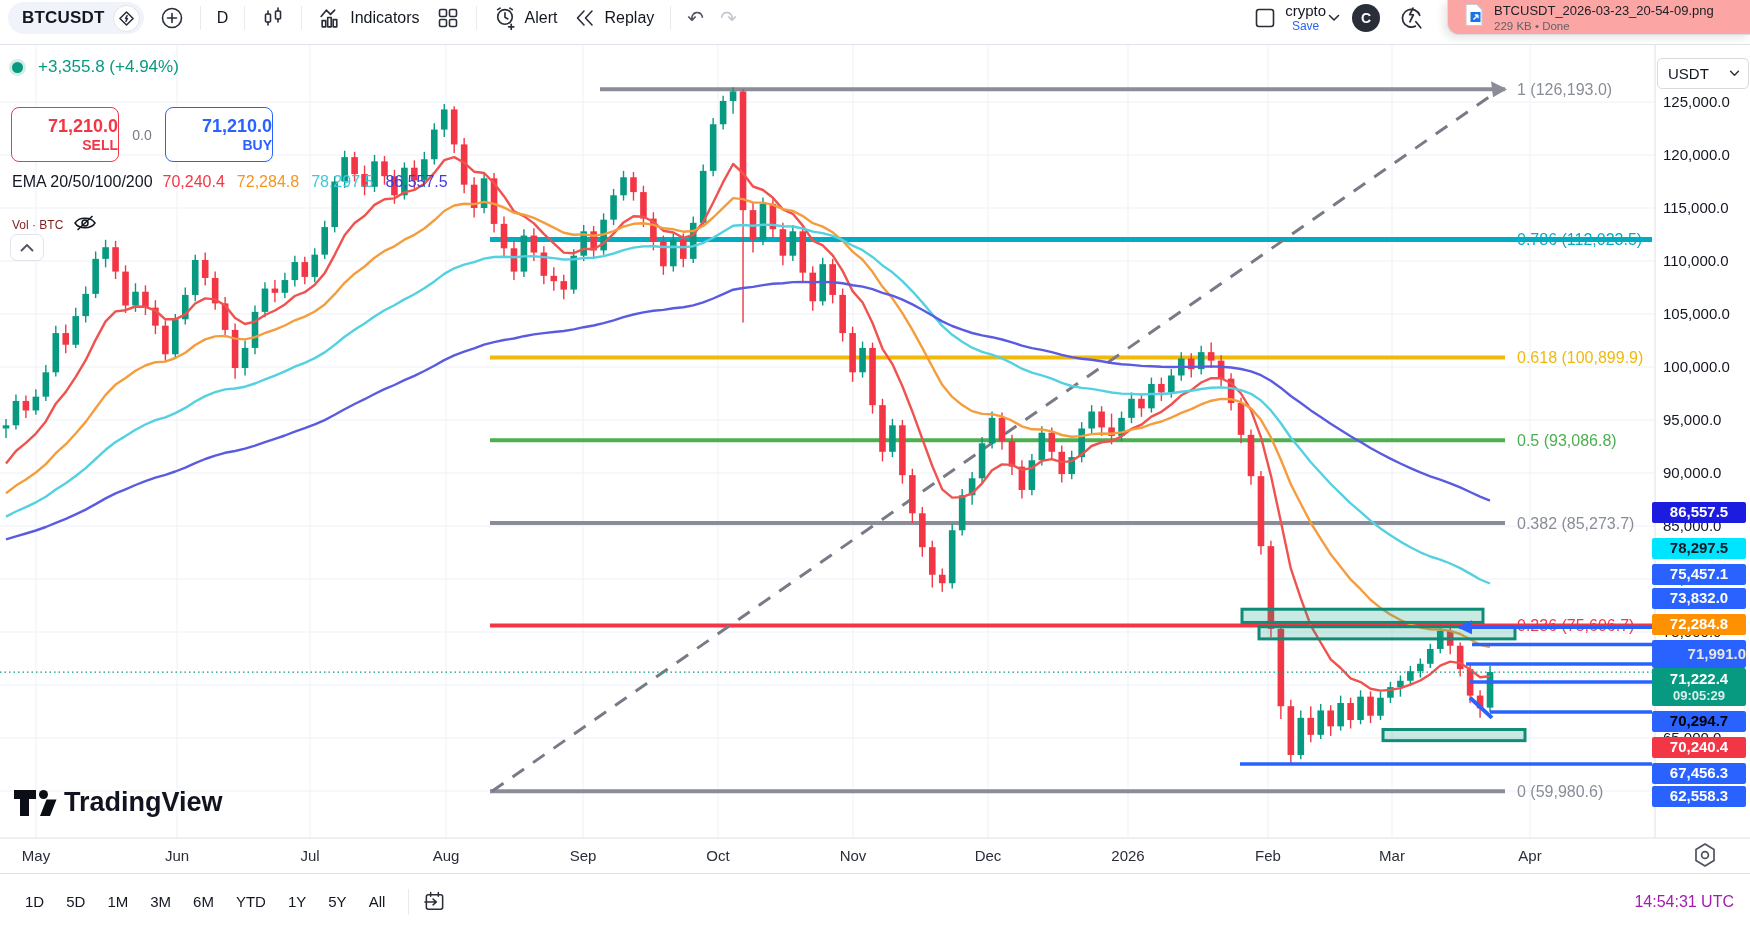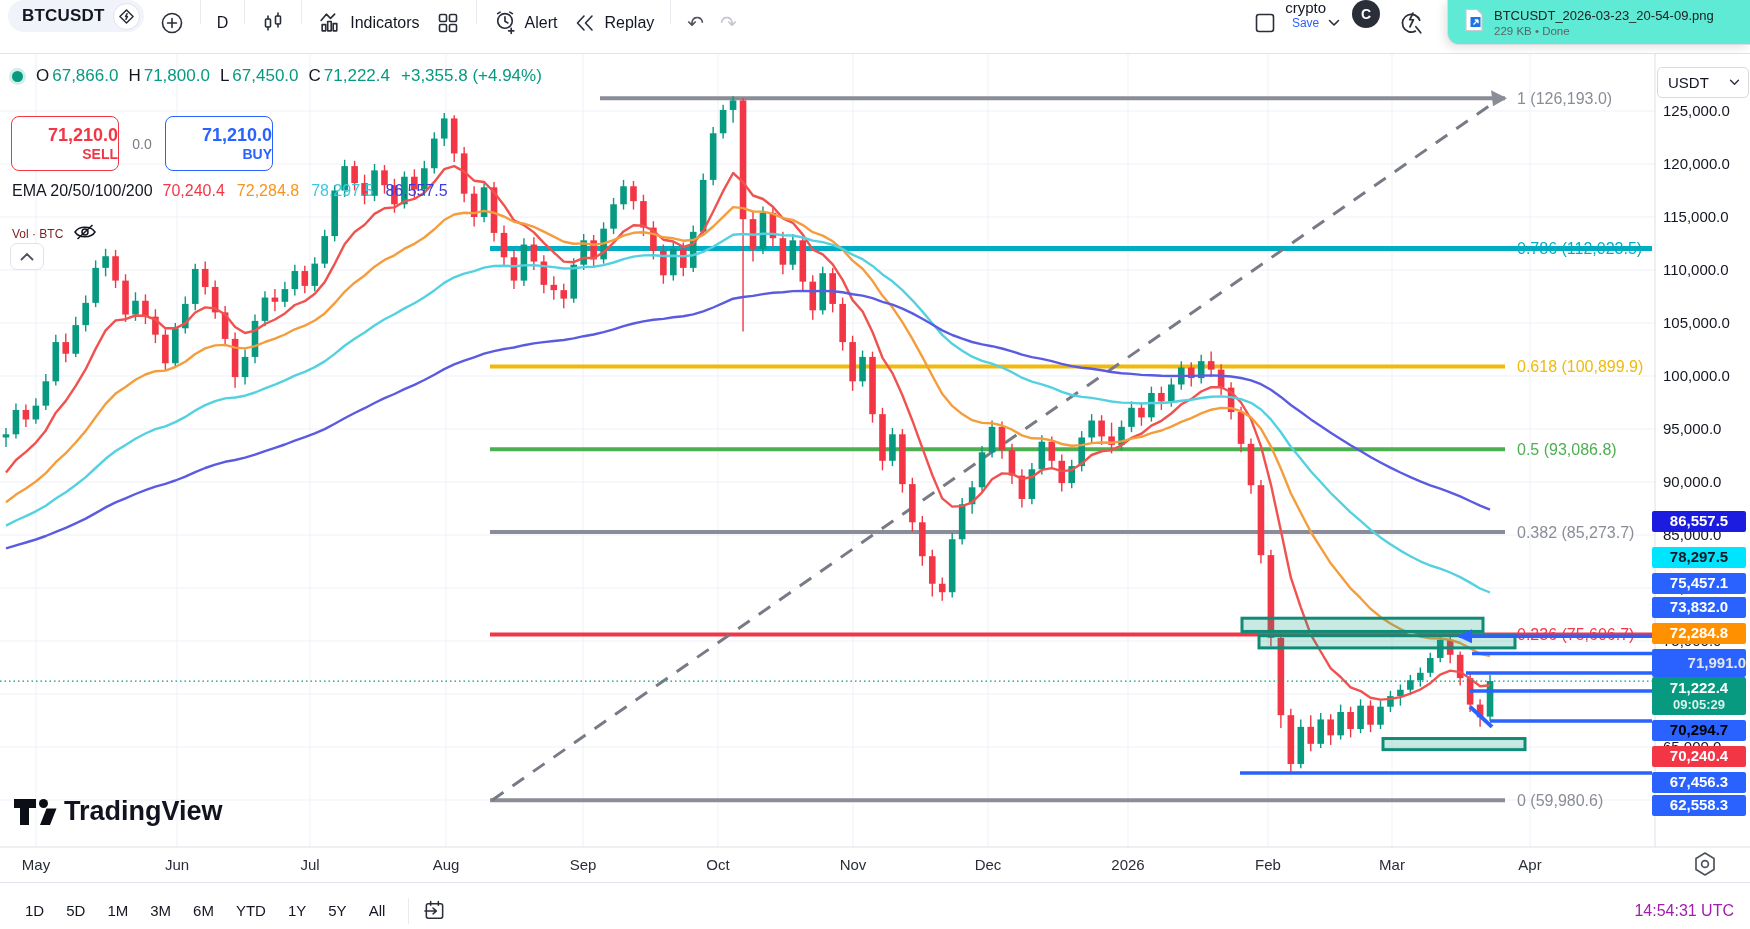--- a/index.html
+++ b/index.html
@@ -1,21 +1,21 @@
 <!DOCTYPE html>
 <html><head>
 <meta charset="utf-8">
 <style>
   * { box-sizing: border-box; margin: 0; padding: 0; }
   html,body { background:#fff; }
   body { font-family: "Liberation Sans", sans-serif; color:#131722; }
   .page { position:relative; width:1750px; height:929px; background:#fff; overflow:hidden; }
 
   
-  .topbar { position:relative; display:flex; height:54px;
+  .topbar { position:relative; display:flex; align-items:center; height:45px;
             padding:0 318px 8px 8px; border-bottom:1px solid #e0e3eb; background:#fff; z-index:10; }
   .vsep { width:1px; height:24px; background:#e8eaef; margin:0 8px; flex:0 0 auto; }
   .tb-btn { display:flex; align-items:center; gap:7px; border:none; background:none; cursor:pointer;
             font-family:inherit; font-size:16px; color:#131722; padding:6px 8px; border-radius:6px; white-space:nowrap; }
   .tb-btn svg { display:block; }
   .icon-stroke { stroke:#2a2e39; fill:none; stroke-width:1.6; stroke-linecap:round; stroke-linejoin:round; }
   .sym-pill { display:flex; align-items:center; gap:8px; height:32px; background:#f0f3fa;
               border-radius:16px; padding:0 4px 0 14px; cursor:pointer; }
   .sym-pill .sym { font-size:17px; font-weight:700; letter-spacing:.2px; }
   .sym-ico { display:flex; align-items:center; justify-content:center; width:27px; height:27px;
@@ -23,21 +23,21 @@
   .undo { font-size:20px; color:#50535e; }
   .redo { font-size:20px; color:#c3c6cf; }
   .spacer { flex:1 1 auto; }
   .layout-name { display:flex; flex-direction:column; align-items:center; line-height:1.1; cursor:pointer; }
   .layout-name .lname { font-size:15px; color:#131722; }
   .layout-name .save { font-size:12px; color:#2962ff; }
   .avatar { width:28px; height:28px; border-radius:50%; background:#2a2e39; color:#fff; font-size:14px;
             font-weight:700; display:flex; align-items:center; justify-content:center; margin:0 10px; cursor:pointer; }
 
   
-  .notif { position:absolute; top:0; right:0; width:303px; height:45px; background:#5eead4; z-index:60;
+  .notif { position:absolute; top:0; right:0; width:303px; height:35px; background:#fca5a5; z-index:60;
            border-left:1px solid #dadce0; border-bottom:1px solid #dadce0; border-bottom-left-radius:12px;
            box-shadow:-3px 3px 8px rgba(0,0,0,.10); display:flex; align-items:center; gap:10px; padding:0 10px 0 16px; }
   .notif .fname { font-size:13px; color:#202124; white-space:nowrap; overflow:hidden; }
   .notif .fmeta { font-size:11.5px; color:#5f6368; margin-top:2px; }
 
   
   .chart-wrap { position:relative; width:1750px; height:828px; background:#fff; }
   #chart-svg { position:absolute; left:0; top:0; }
   .overlay { position:absolute; z-index:5; }
 
@@ -602,26 +602,20 @@
         <g transform="translate(14,741)">
           <path d="M0 4 h22 v9 h-7 v17 h-9 V13 H0 Z" fill="#0c0e15"></path>
           <circle cx="29.5" cy="8.5" r="4.5" fill="#0c0e15"></circle>
           <path d="M26 30 L32.5 13.5 h10 L36 30 Z" fill="#0c0e15"></path>
           <text x="50" y="25" font-size="27" font-weight="700" fill="#111320">TradingView</text>
         </g>
       </svg>
 
     <div class="overlay legend-ohlc">
       <span class="dot"></span>
-      <span id="ohlc-parts" style="display:flex;gap:10px">
-          <span><span class="k">O</span><span class="v" style="margin-left: 3px;">67,866.0</span></span>
-          <span><span class="k">H</span><span class="v" style="margin-left: 3px;">71,800.0</span></span>
-          <span><span class="k">L</span><span class="v" style="margin-left: 3px;">67,450.0</span></span>
-          <span><span class="k">C</span><span class="v" style="margin-left: 3px;">71,222.4</span></span>
-        </span>
       <span class="chg">+3,355.8 (+4.94%)</span>
     </div>
 
     <div class="overlay trade">
       <div class="trade-box sell">
         <span class="p">71,210.0</span>
         <span class="l">SELL</span>
       </div>
       <div class="spread">0.0</div>
       <div class="trade-box buy">

